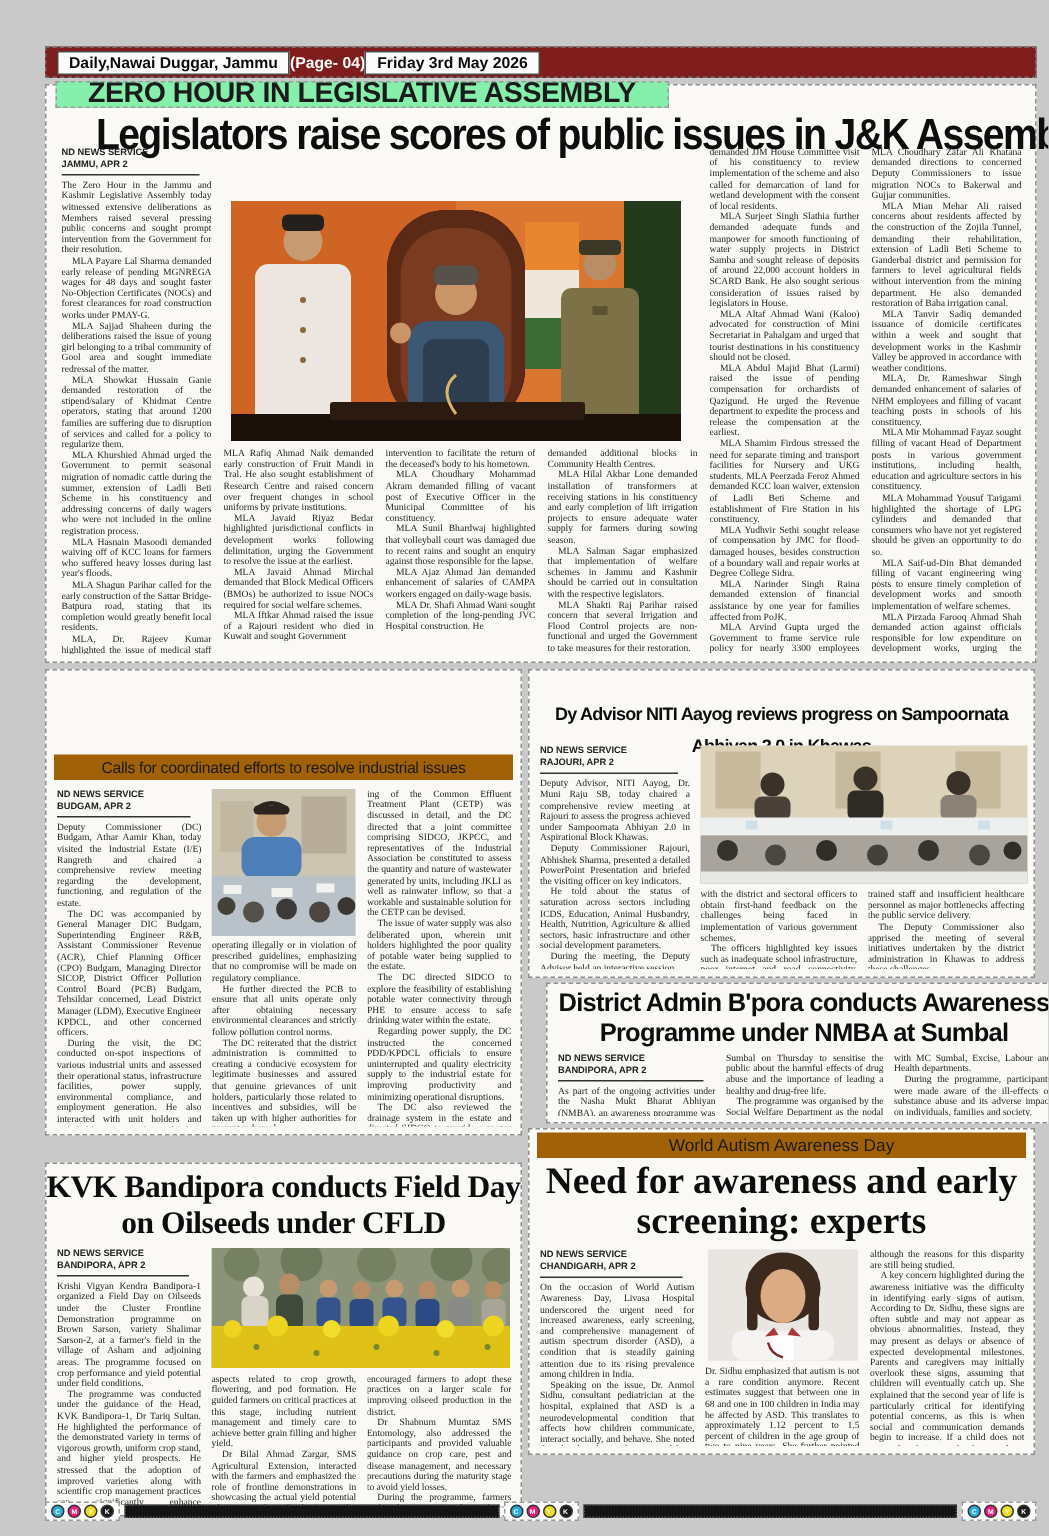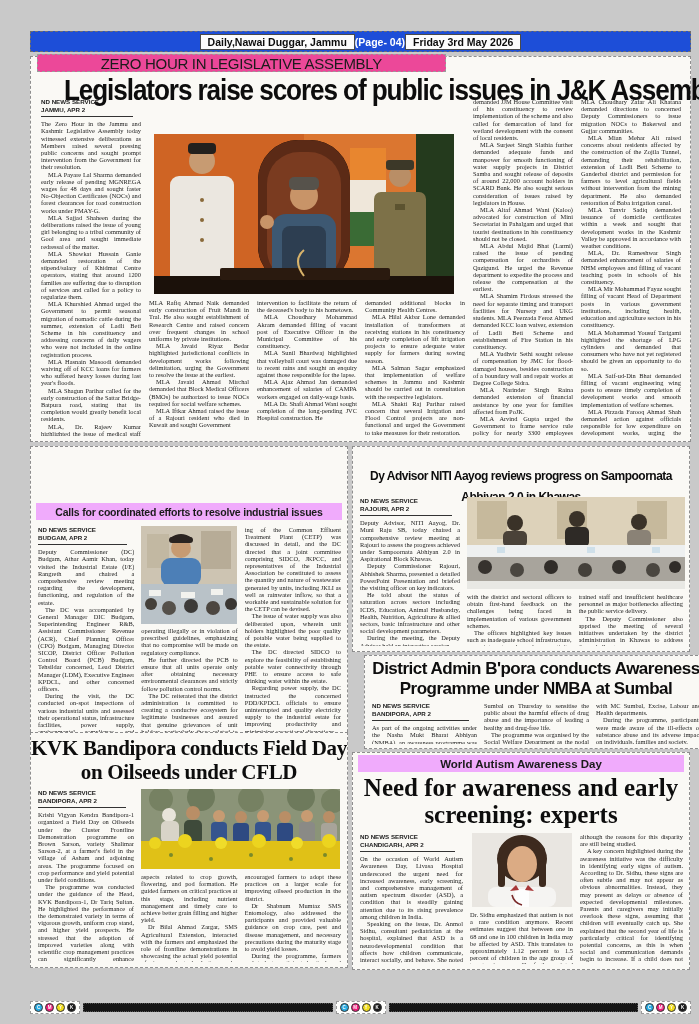--- a/index.html
+++ b/index.html
@@ -1,29 +1,29 @@
 <!DOCTYPE html>
 <html><head>
 <meta charset="utf-8">
 <style>
   *{margin:0;padding:0;box-sizing:border-box}
   html,body{width:699px;height:1024px;background:#c9c9c9}
   .page{position:relative;width:699px;height:1024px;background:#c9c9c9;font-family:"Liberation Serif",serif;color:#1b1b1b;overflow:hidden}
   .nbox{position:absolute;background:#faf9f5;border:1px dashed #8e8e8e}
   
-  .masthead{position:absolute;left:30px;top:31px;width:661px;height:21px;background:#1d4ed8;border:1px dashed #6f6f6f;display:flex;align-items:center;justify-content:center;padding:0 21px;z-index:5}
+  .masthead{position:absolute;left:30px;top:31px;width:661px;height:21px;background:#7f1d1d;border:1px dashed #6f6f6f;display:flex;align-items:center;justify-content:flex-start;padding:0 7px;z-index:5}
   .mast-box{background:#fcfcfc;border:1px solid #4a4a4a;font-family:"Liberation Sans",sans-serif;font-weight:bold;font-size:10.5px;line-height:14px;padding:0 7px;color:#0c0c0c;white-space:nowrap}
   .mast-center{color:#fff;font-family:"Liberation Sans",sans-serif;font-weight:bold;font-size:10.5px;white-space:nowrap}
   
-  .kicker-band{position:absolute;left:6px;top:-3px;width:62%;height:18px;background:#ec4899;border:1px dashed #9c9c9c;display:flex;align-items:center;justify-content:center;font-family:"Liberation Sans",sans-serif;font-weight:normal;font-size:15px;letter-spacing:-.3px;white-space:nowrap}
+  .kicker-band{position:absolute;left:6px;top:-3px;width:62%;height:18px;background:#86efac;border:1px dashed #9c9c9c;display:flex;align-items:center;justify-content:center;font-family:"Liberation Sans",sans-serif;font-weight:bold;font-size:19px;letter-spacing:-.3px;white-space:nowrap}
   .byline{font-family:"Liberation Sans",sans-serif;font-weight:bold;font-size:6.2px;line-height:1.3;border-bottom:.8px solid #333;padding-bottom:2px;margin-bottom:3px;width:92%;color:#222}
   .body-col{font-size:6.4px;line-height:7.2px;text-align:justify;overflow:hidden;color:#222}
   .body-col p{margin:0;text-indent:7px}
   .body-col p.first{text-indent:0}
-  .gray-band{background:#f0abfc;display:flex;align-items:center;justify-content:center;font-family:"Liberation Sans",sans-serif;font-weight:bold;white-space:nowrap}
+  .gray-band{background:#a16207;display:flex;align-items:center;justify-content:center;font-family:"Liberation Sans",sans-serif;font-weight:normal;white-space:nowrap}
   .photo{display:block;background:#ddd}
   
   .lead{left:30px;top:56px;width:661px;height:386px}
   .lead h1{margin-top:17px;font-family:"Liberation Sans",sans-serif;font-weight:bold;font-size:29px;letter-spacing:-1.2px;text-align:center;white-space:nowrap;transform:scaleX(.9);transform-origin:50% 50%;color:#0d0d0d}
   .lead .cols{position:absolute;left:10px;right:7px;top:41px;bottom:5px;display:flex;gap:8px}
   .lead .c{width:100px;flex:0 0 100px}
   .lead .mid{width:316px;flex:0 0 316px;display:flex;flex-direction:column}
   .lead .mid .photo{margin:36px 8px 5px 5px}
   .lead .mid .subcols{display:flex;gap:8px;flex:1;min-height:0}
   .lead .mid .subcols .c{width:100px;flex:1}
@@ -42,21 +42,21 @@
   .niti .rblock{flex:1;display:flex;flex-direction:column;min-width:0}
   .niti .photo{margin-bottom:4px}
   .niti .subcols{display:flex;gap:7px;flex:1;min-height:0}
   .niti .subcols .c{flex:1;min-width:0}
   
   .nmba{left:364px;top:655px;width:344px;height:94px}
   .nmba h2{font-family:"Liberation Sans",sans-serif;font-weight:bold;font-size:17px;line-height:20px;letter-spacing:-.5px;text-align:center;padding-top:3px;color:#0d0d0d}
   .nmba .cols{position:absolute;left:7px;right:6px;top:46px;bottom:4px;display:flex;gap:7px}
   .nmba .c{flex:1;min-width:0}
   
-  .kvk{left:30px;top:732px;width:318px;height:236px}
+  .kvk{left:30px;top:775px;width:318px;height:236px}
   .kvk h2{font-family:"Liberation Serif",serif;font-weight:bold;font-size:21px;line-height:24px;letter-spacing:-.3px;text-align:center;padding-top:3px;color:#0d0d0d}
   .kvk .cols{position:absolute;left:7px;right:6px;top:56px;bottom:5px;display:flex;gap:7px}
   .kvk .c1{flex:0 0 96px}
   .kvk .rblock{flex:1;display:flex;flex-direction:column;min-width:0}
   .kvk .photo{margin-bottom:4px}
   .kvk .subcols{display:flex;gap:7px;flex:1;min-height:0}
   .kvk .subcols .c{flex:1;min-width:0}
   
   .aut{left:352px;top:752px;width:338px;height:218px}
   .aut .gray-band{position:absolute;left:5px;right:5px;top:2px;height:17px;font-size:11.5px}

